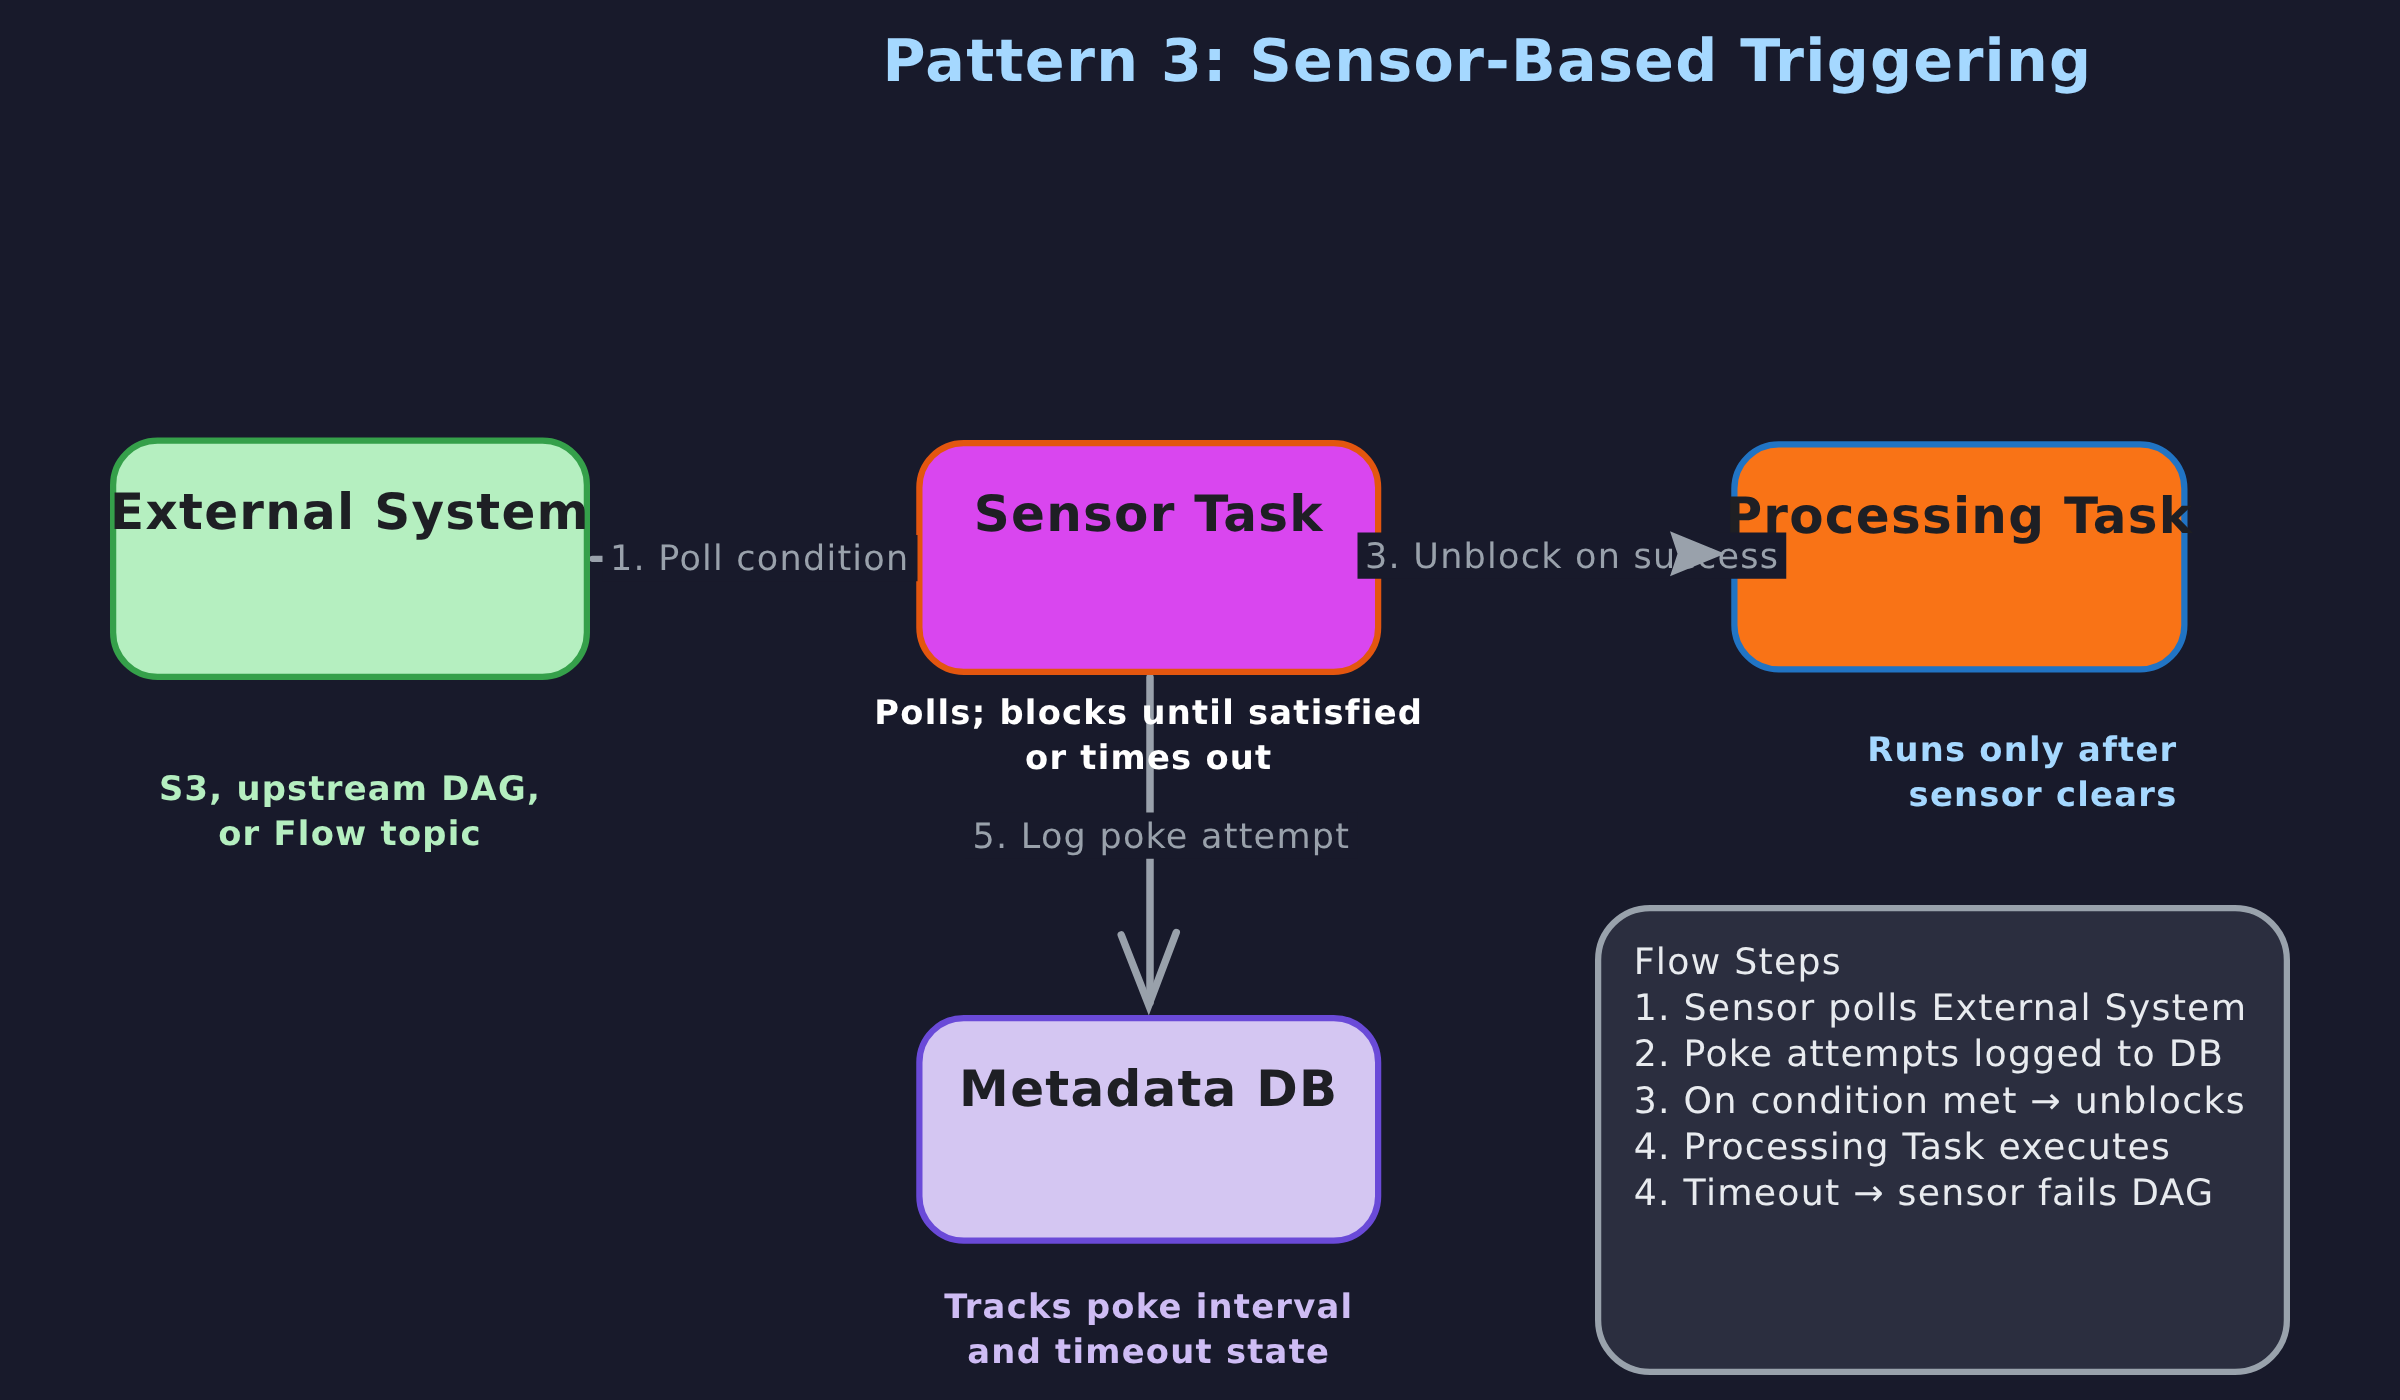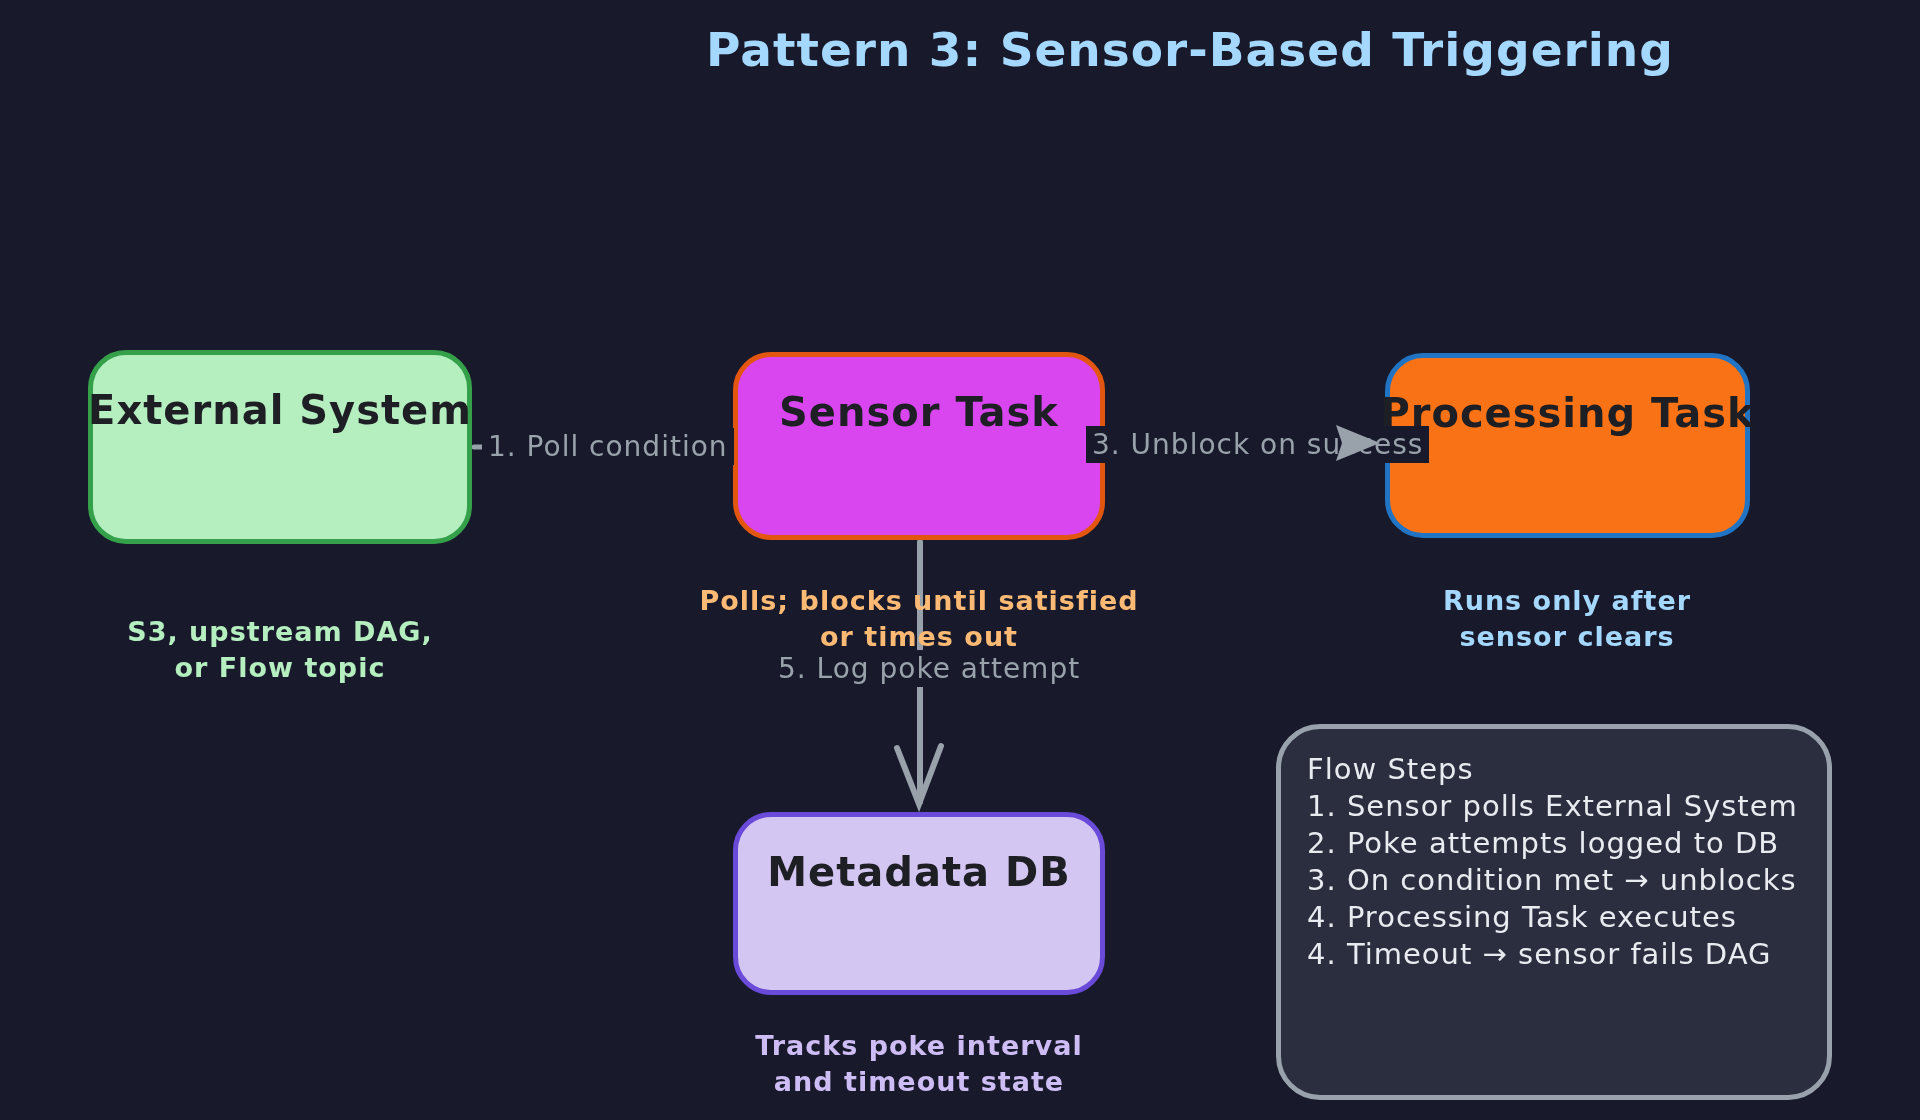--- a/index.html
+++ b/index.html
@@ -74,22 +74,22 @@
   .caption {
     position: absolute;
     text-align: center;
     font-size: 27px;
     font-weight: bold;
     letter-spacing: 1px;
     line-height: 36px;
     z-index: 3;
   }
   .caption--external { left: 80px;   top: 586px;  width: 400px; color: #b5efc0; margin-top: 28px; }
-  .caption--sensor   { left: 669px;  top: 583px;  width: 500px; color: #fdba74; }
-  .caption--processing { left: 1392px; top: 583px; width: 350px; color: #a5d8ff; }
+  .caption--sensor   { left: 669px;  top: 553px;  width: 500px; color: #ffffff; }
+  .caption--processing { left: 1392px; top: 583px; width: 350px; color: #a5d8ff; text-align: right; }
   .caption--metadata { left: 669px;  top: 1028px; width: 500px; color: #cebcf4; }
 
   .edge-label {
     position: absolute;
     font-size: 28px;
     letter-spacing: 1px;
     color: #99a1ab;
     white-space: nowrap;
     z-index: 4;
   }

